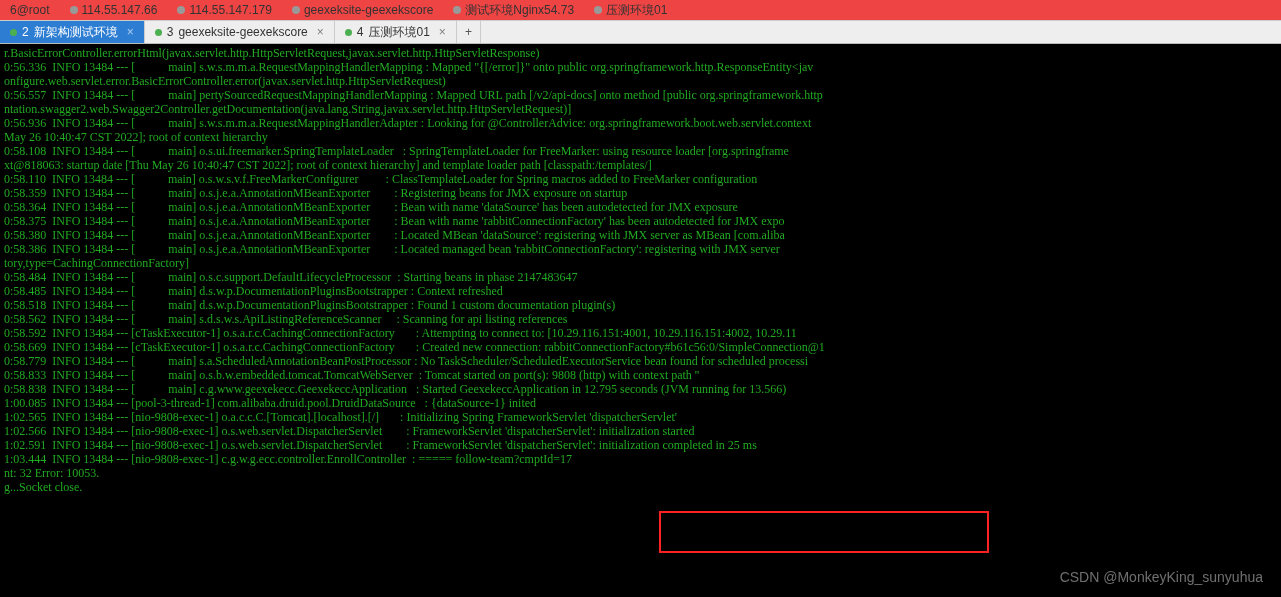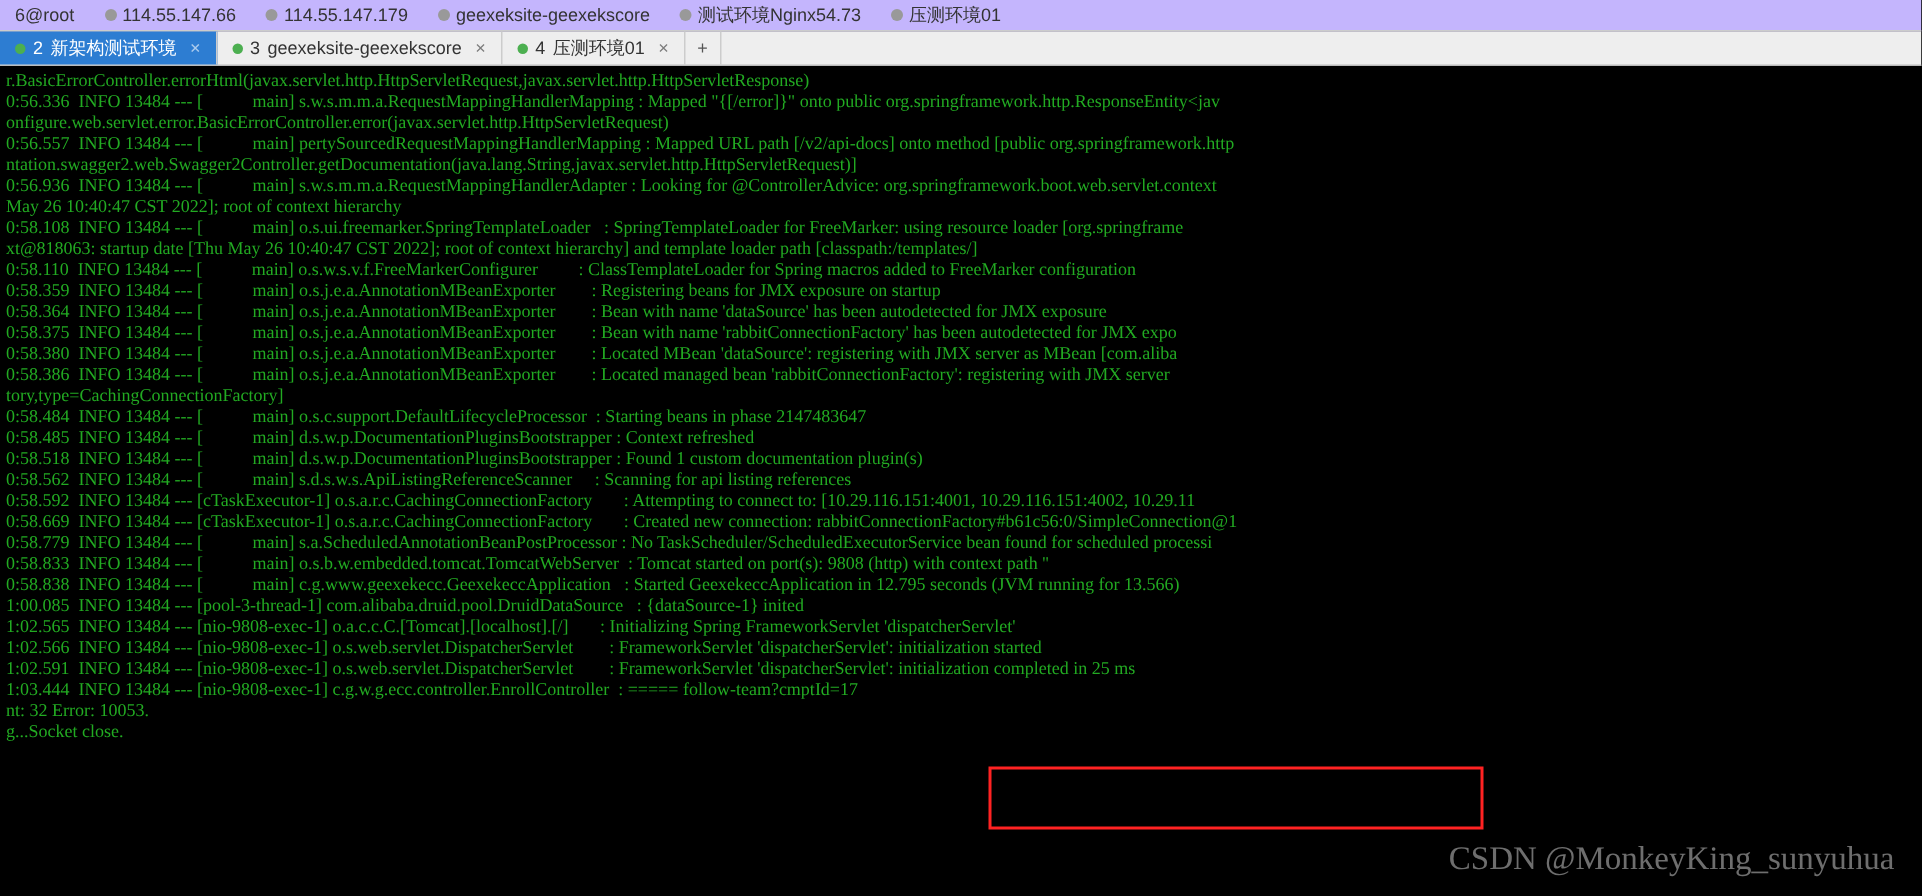--- a/index.html
+++ b/index.html
@@ -7,21 +7,21 @@
     padding: 0;
     background: #000;
     font-family: Consolas, monospace;
     font-size: 12px;
     overflow: hidden;
     width: 1281px;
     height: 597px;
     position: relative;
   }
   .top-tabs {
-    background: #c4b5fd;
+    background: #ef4444;
     height: 20px;
     display: flex;
     align-items: center;
     border-bottom: 1px solid #ccc;
     font-family: 'Segoe UI', Tahoma, sans-serif;
     font-size: 12px;
   }
   .top-tab {
     padding: 2px 10px;
     color: #333;
@@ -95,22 +95,22 @@
   .highlight-box {
     position: absolute;
     border: 2px solid #ff2222;
     pointer-events: none;
   }
   .watermark {
     position: absolute;
     right: 18px;
     bottom: 12px;
     color: rgba(200,200,200,0.55);
-    font-family: Liberation Serif, serif;
-    font-size: 22px;
+    font-family: Liberation Sans, sans-serif;
+    font-size: 14px;
     pointer-events: none;
   }
 </style>
 </head>
 <body>
 
 <div class="top-tabs">
   <div class="top-tab">
       <span>6@root</span>
     </div>

